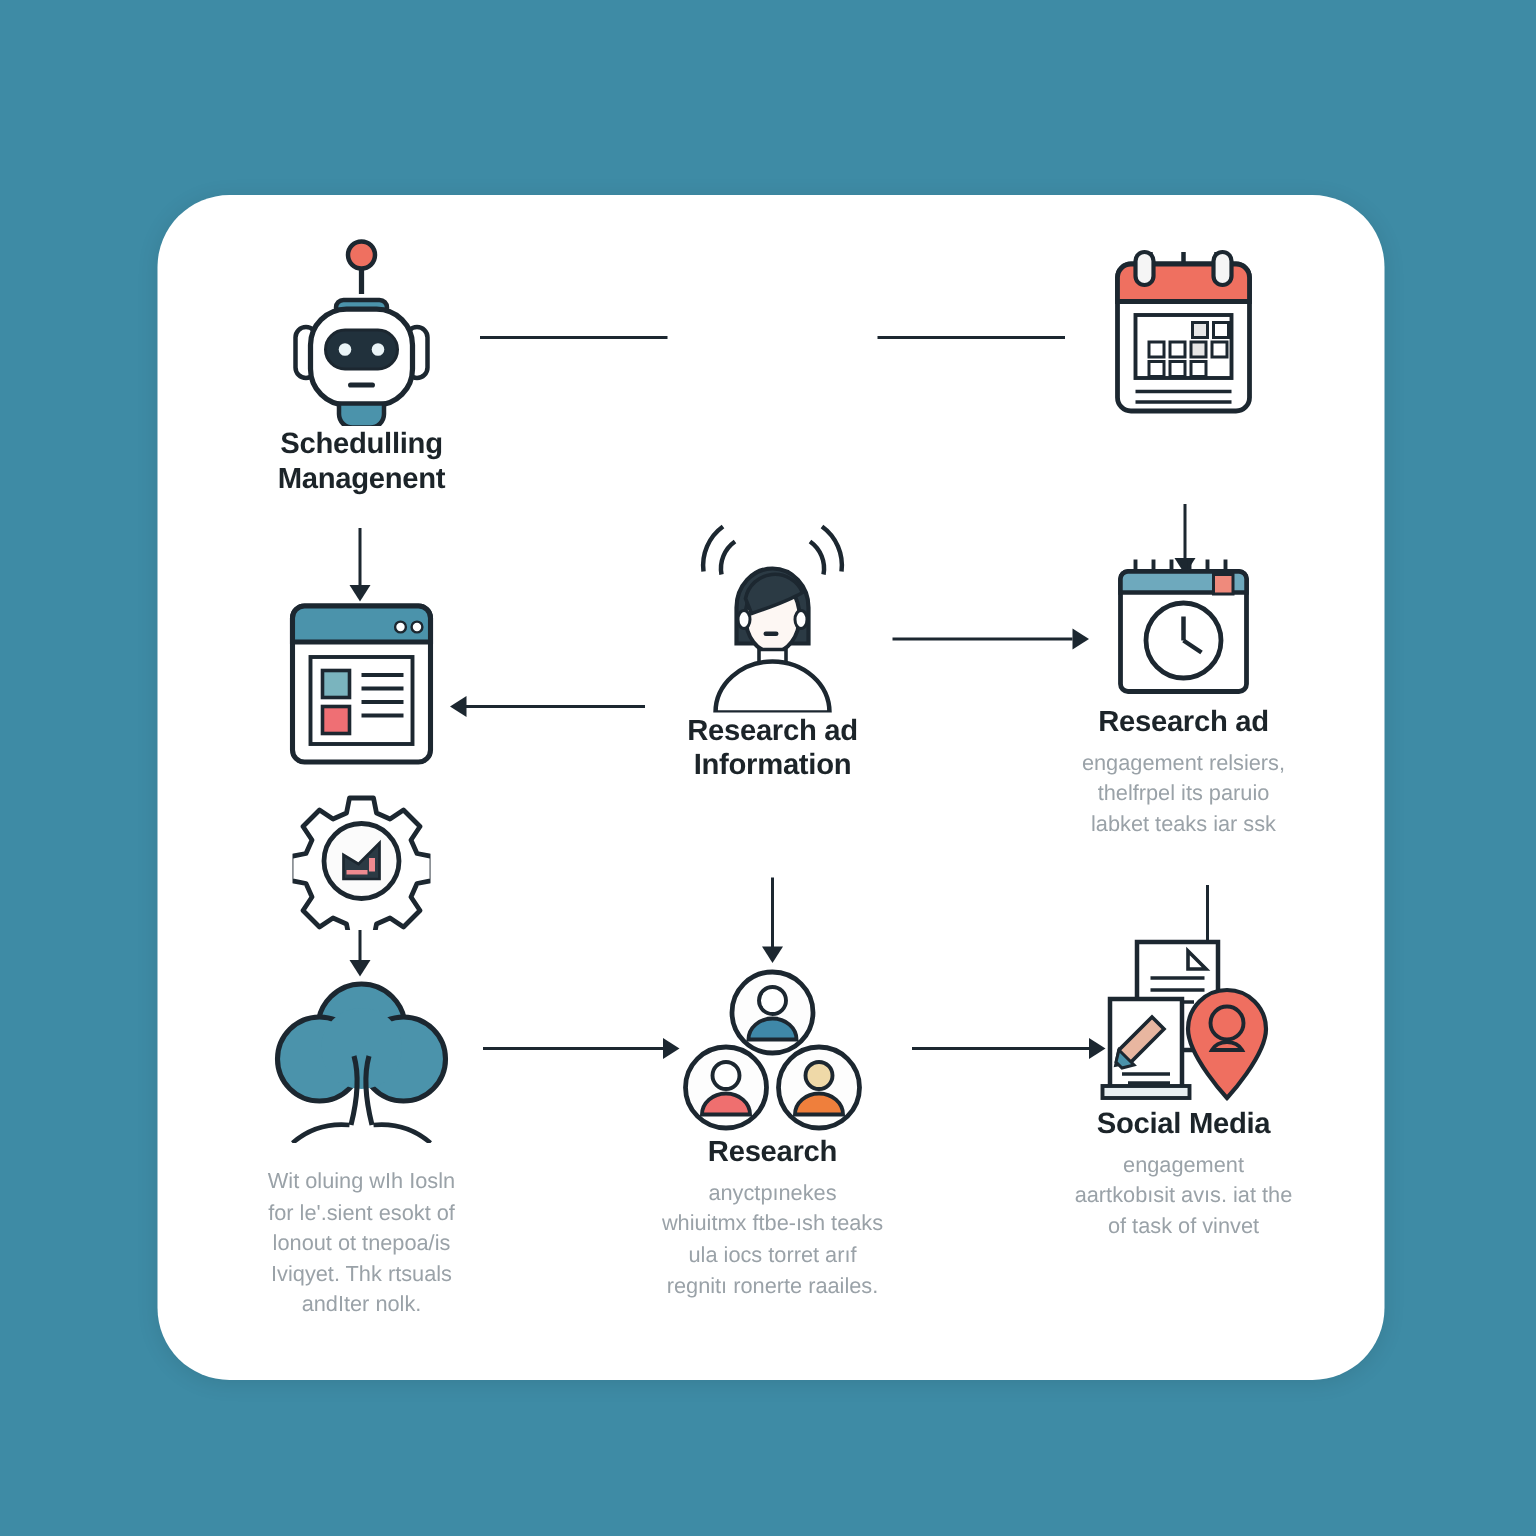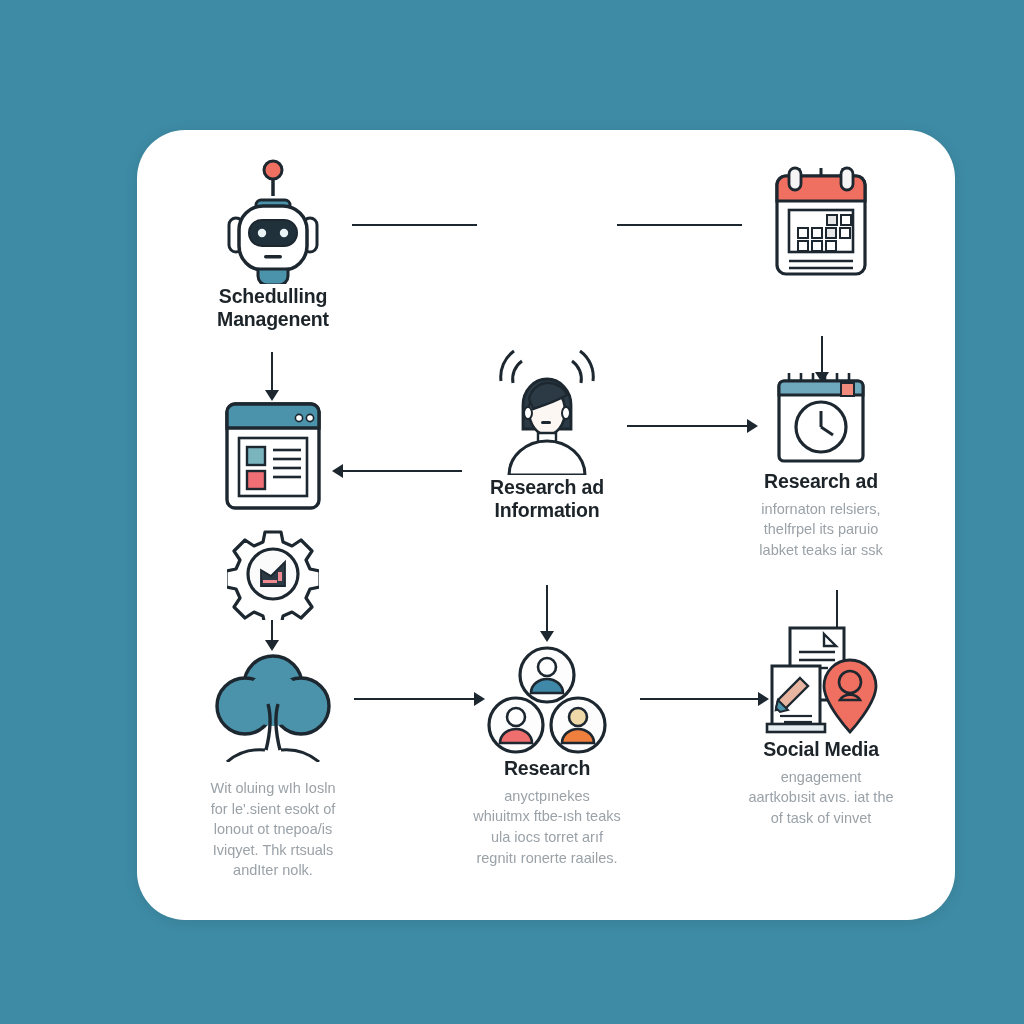--- a/index.html
+++ b/index.html
@@ -10,21 +10,20 @@
     width: 1024px;
     height: 1024px;
     background: #3e8ba5;
     font-family: "Liberation Sans", sans-serif;
     overflow: hidden;
   }
   #stage {
     position: relative;
     width: 968px;
     height: 1024px;
-    margin-left: 32px;
   }
   #card {
     position: absolute;
     left: 105px;
     top: 130px;
     width: 818px;
     height: 790px;
     background: #ffffff;
     border-radius: 48px;
     box-shadow: 0 2px 14px rgba(0,0,0,0.10);
@@ -215,21 +214,21 @@
         <line x1="80" y1="4" x2="80" y2="20" stroke="#1c2730" stroke-width="2.6"></line>
         <rect x="10" y="12" width="84" height="80" rx="5" fill="#fff" stroke="#1c2730" stroke-width="3.2"></rect>
         <path d="M10 17 a5 5 0 0 1 5 -5 h74 a5 5 0 0 1 5 5 v9 h-84z" fill="#6ea9bd" stroke="#1c2730" stroke-width="3"></path>
         <rect x="72" y="14" width="13" height="13" fill="#ef8a7c" stroke="#1c2730" stroke-width="2"></rect>
         <circle cx="52" cy="58" r="25" fill="#fff" stroke="#1c2730" stroke-width="3.2"></circle>
         <line x1="52" y1="58" x2="52" y2="42" stroke="#1c2730" stroke-width="3"></line>
         <line x1="52" y1="58" x2="64" y2="66" stroke="#1c2730" stroke-width="3"></line>
       </svg>
     </div>
     <div class="title">Research ad</div>
-    <div class="subtitle">infornaton relsiers,
+    <div class="subtitle">engagement relsiers,
 thelfrpel its paruio
 labket teaks iar ssk</div>
   </div>
 
   <div class="node" style="left:126px; top:528px;">
     <div class="icon-wrap" style="height:92px;">
       <svg width="92" height="92" viewBox="0 0 92 92">
         <path d="M38 4 h16 l2 10 l9 4 l9 -6 l11 11 l-6 9 l4 9 l10 2 v16 l-10 2 l-4 9 l6 9 l-11 11 l-9 -6 l-9 4 l-2 10 h-16 l-2 -10 l-9 -4 l-9 6 l-11 -11 l6 -9 l-4 -9 l-10 -2 v-16 l10 -2 l4 -9 l-6 -9 l11 -11 l9 6 l9 -4z" fill="#fff" stroke="#1c2730" stroke-width="3.2" stroke-linejoin="round"></path>
         <circle cx="46" cy="46" r="25" fill="#fbfbfb" stroke="#1c2730" stroke-width="3.2"></circle>
         <path d="M34 58 v-16 l10 6 l14 -14 v24z" fill="#2b3a44" stroke="#1c2730" stroke-width="1.8"></path>

